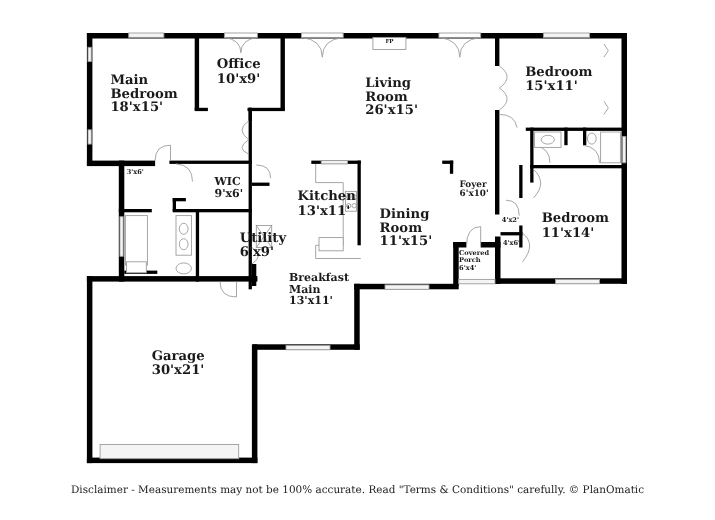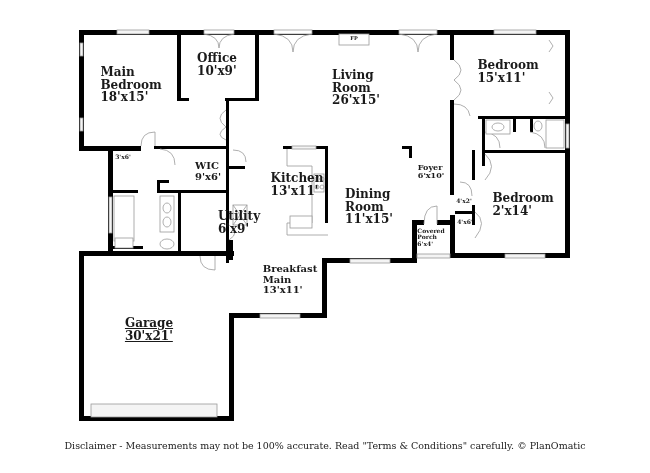--- a/index.html
+++ b/index.html
@@ -220,21 +220,21 @@
   <div>11'x15'</div>
 </div>
 
 <div class="label sm" style="left:431px;top:163px;">
   <div>Foyer</div>
   <div>6'x10'</div>
 </div>
 
 <div class="label lg" style="left:523px;top:192px;">
   <div>Bedroom</div>
-  <div>2'x14'</div>
+  <div>11'x14'</div>
 </div>
 
 <div class="label xs" style="left:464px;top:198px;">
   <div>4'x2'</div>
 </div>
 
 <div class="label xs" style="left:465px;top:219px;">
   <div>4'x6'</div>
 </div>
 
@@ -242,26 +242,26 @@
   <div>Covered</div>
   <div>Porch</div>
   <div>6'x4'</div>
 </div>
 
 <div class="label lg" style="left:204px;top:210px;margin-left:35px;">
   <div>Utility</div>
   <div>6'x9'</div>
 </div>
 
-<div class="label md" style="left:278px;top:264px;">
+<div class="label md" style="left:278px;top:248px;">
   <div>Breakfast</div>
   <div>Main</div>
   <div>13'x11'</div>
 </div>
 
-<div class="label lg" style="left:149px;top:317px;text-decoration:underline;">
+<div class="label lg" style="left:162px;top:317px;">
   <div>Garage</div>
   <div>30'x21'</div>
 </div>
 
 <div class="label" style="left:354px;top:36px;font-size:5px;font-weight:bold;">FP</div>
 
 <div class="disclaimer">Disclaimer - Measurements may not be 100% accurate. Read "Terms &amp; Conditions" carefully. © PlanOmatic</div>
 
 </body></html>

